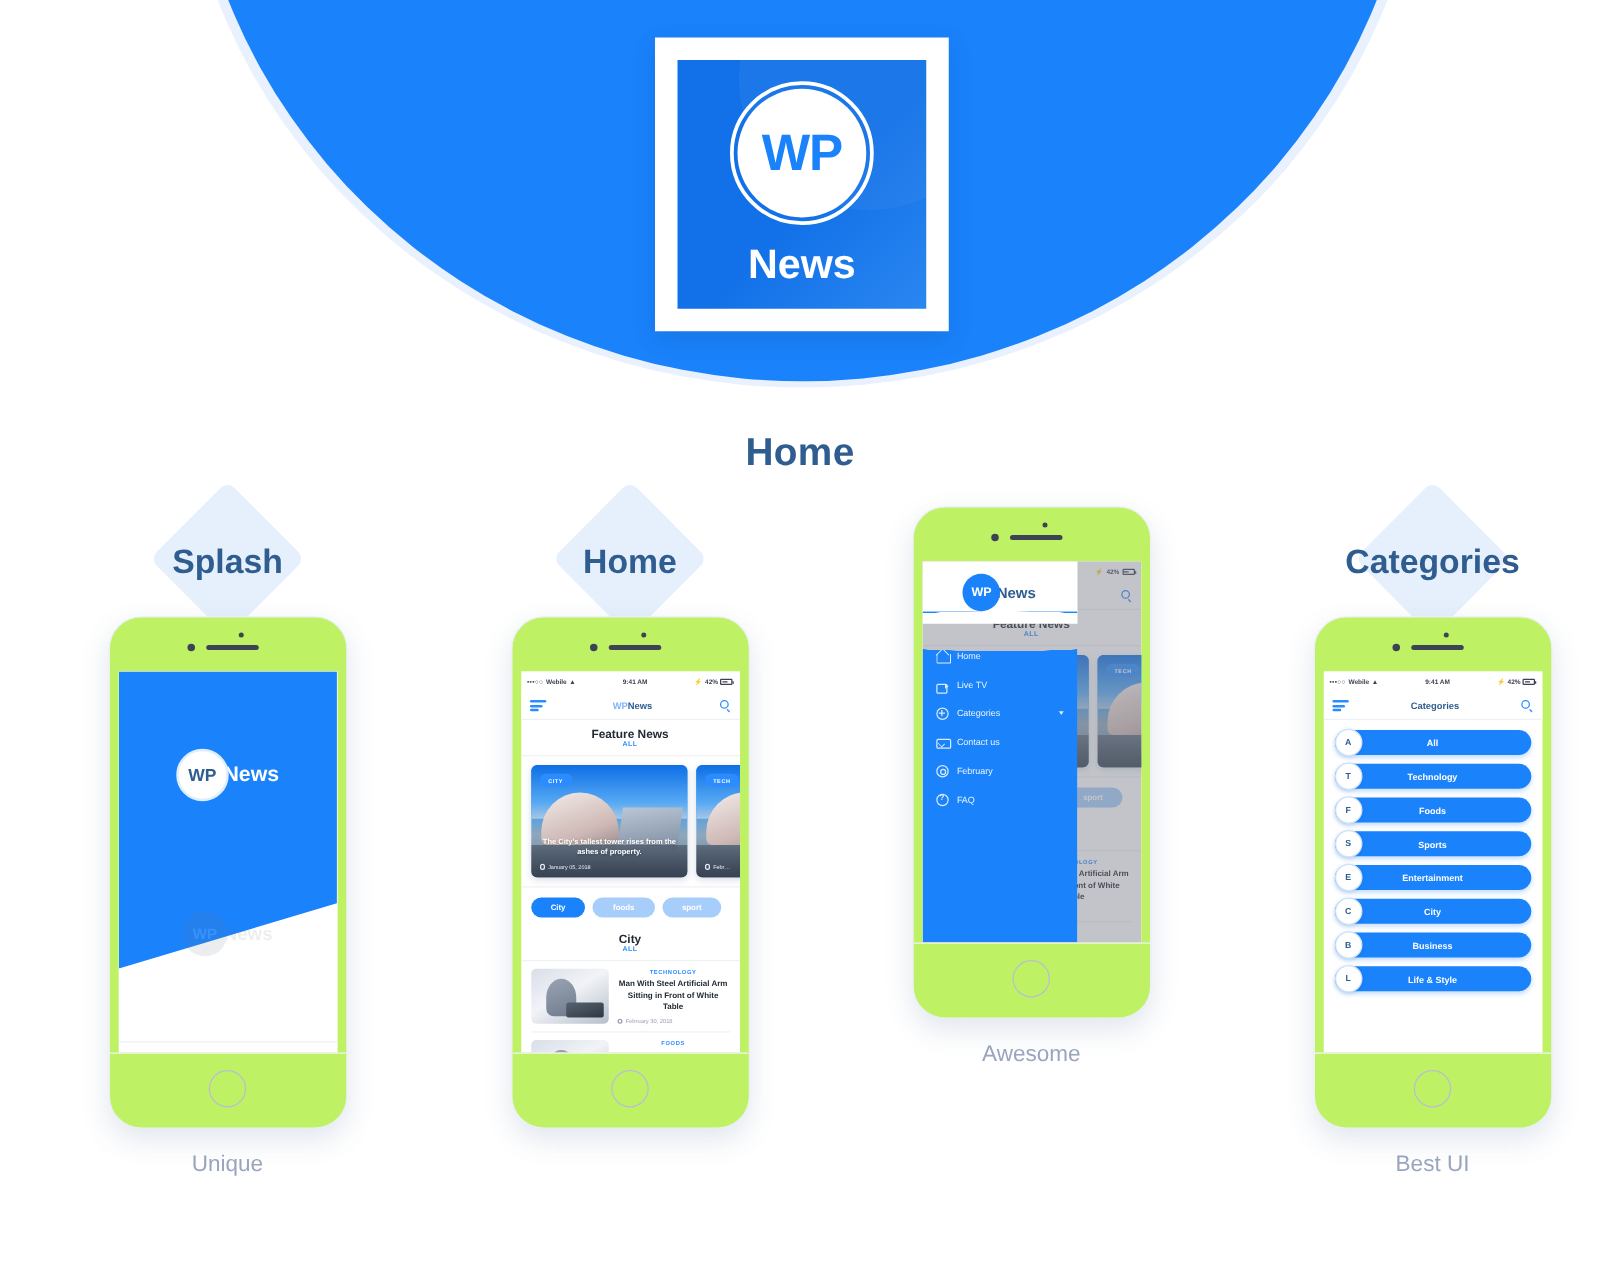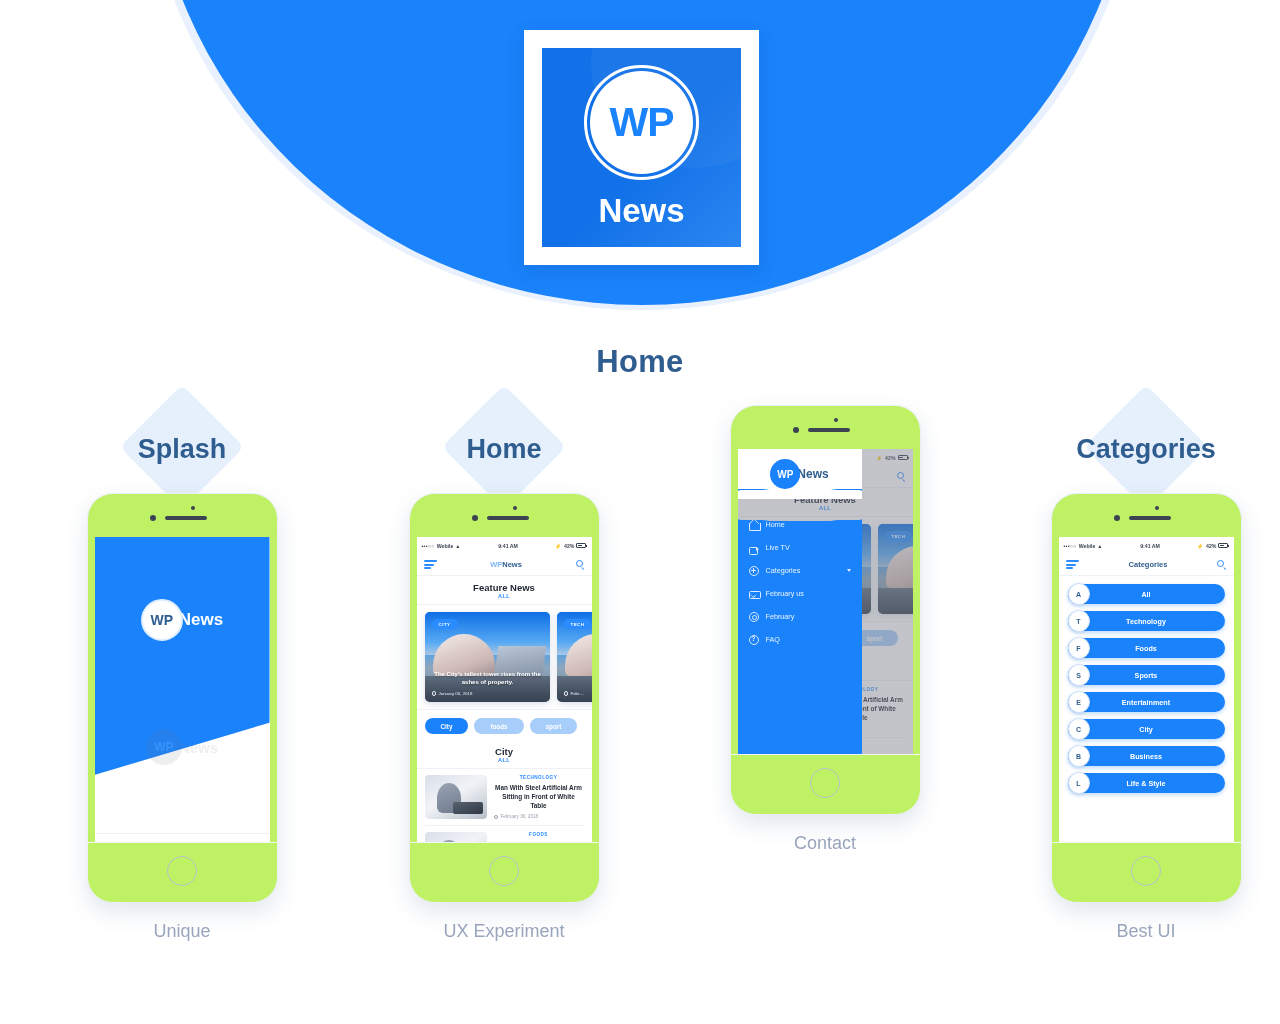--- a/index.html
+++ b/index.html
@@ -445,21 +445,20 @@
               <div class="li-cat">FOODS</div>
             </div>
           </div>
         </div>
 
       </div>
       <div class="phone-bottom">
         <div class="home-btn"></div>
       </div>
     </div>
-    <div class="caption">UX Experiment</div>
   </div>
 
   <div class="col c2">
     <div class="phone">
       <div class="phone-top">
         <div class="sensor"></div>
         <div class="cam"></div>
         <div class="speaker"></div>
       </div>
       <div class="phone-screen">
@@ -546,41 +545,41 @@
             </div>
             <div class="dr-item">
               <span class="dr-ico ico-plus">
                   <i></i>
                 </span>
               <span>Categories</span>
               <span class="dr-caret"></span>
             </div>
             <div class="dr-item">
               <span class="dr-ico ico-mail"></span>
-              <span>February us</span>
+              <span>Contact us</span>
             </div>
             <div class="dr-item">
               <span class="dr-ico ico-gear"></span>
               <span>February</span>
             </div>
             <div class="dr-item">
               <span class="dr-ico ico-faq">
                   <i>?</i>
                 </span>
               <span>FAQ</span>
             </div>
           </div>
         </div>
 
       </div>
       <div class="phone-bottom">
         <div class="home-btn"></div>
       </div>
     </div>
-    <div class="caption">Contact</div>
+    <div class="caption">Awesome</div>
   </div>
 
   <div class="col c3">
     <div class="col-head">
       <div class="diamond"></div>
       <div class="col-title">Categories</div>
     </div>
     <div class="phone">
       <div class="phone-top">
         <div class="sensor"></div>

